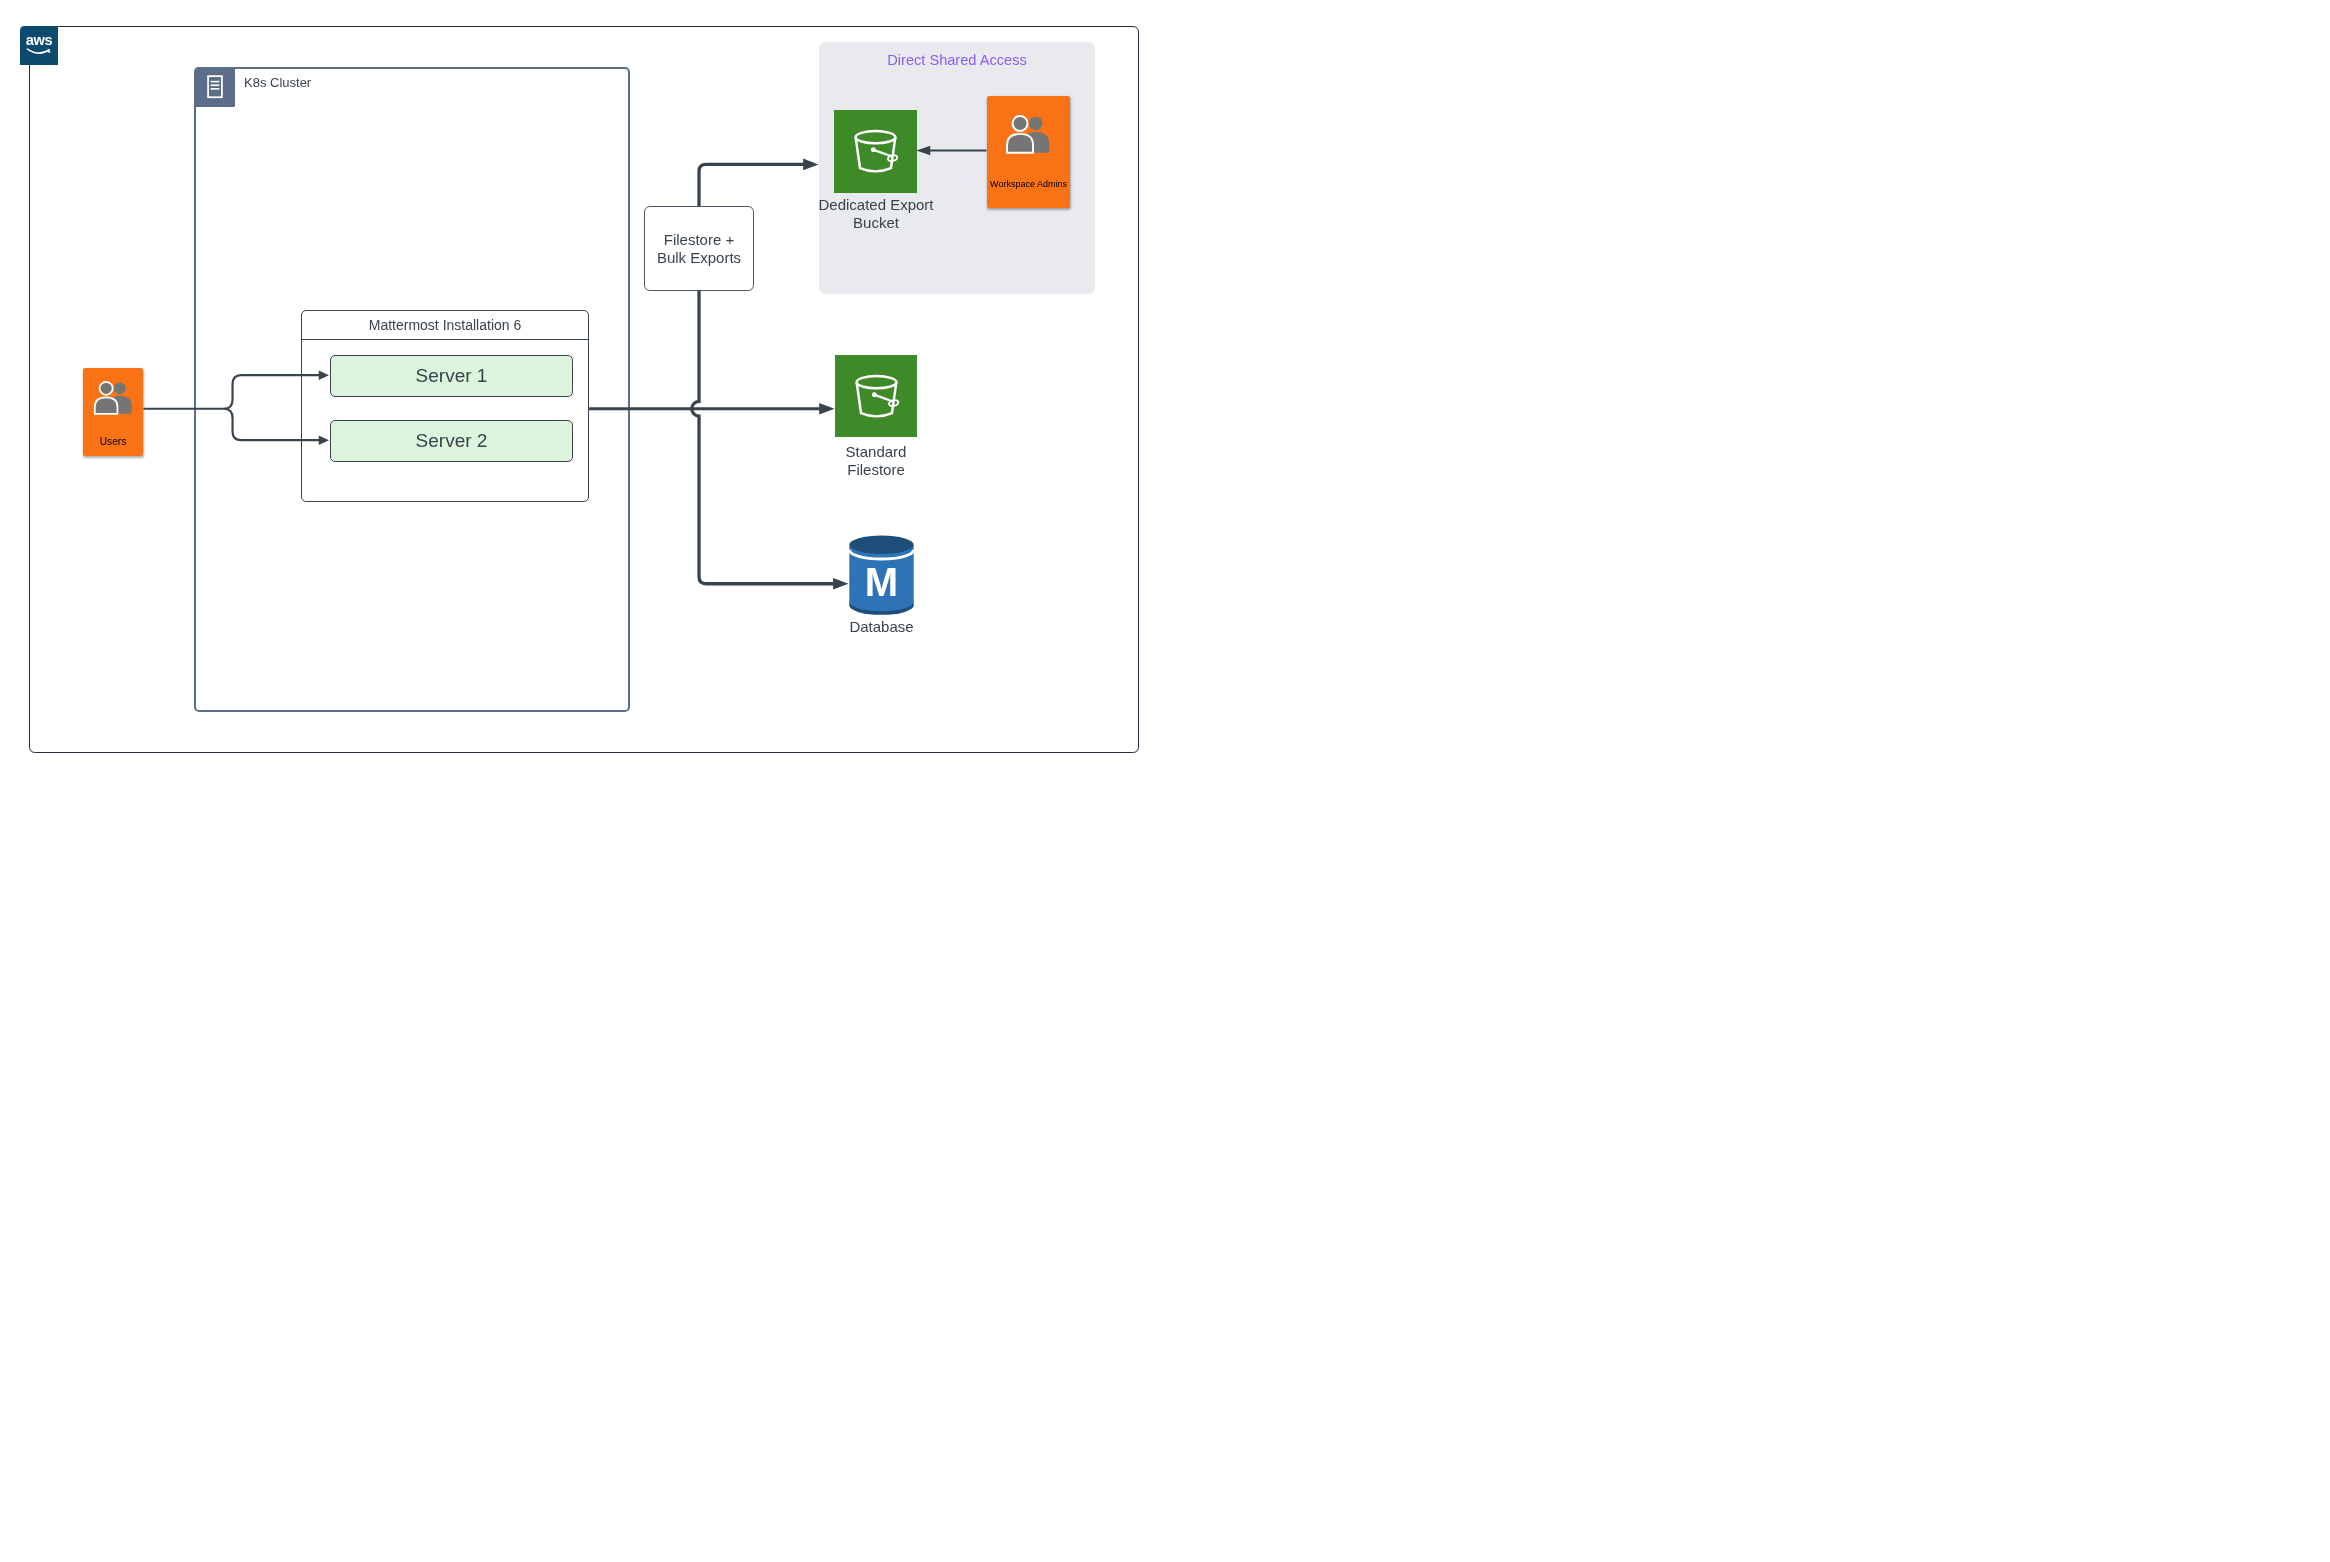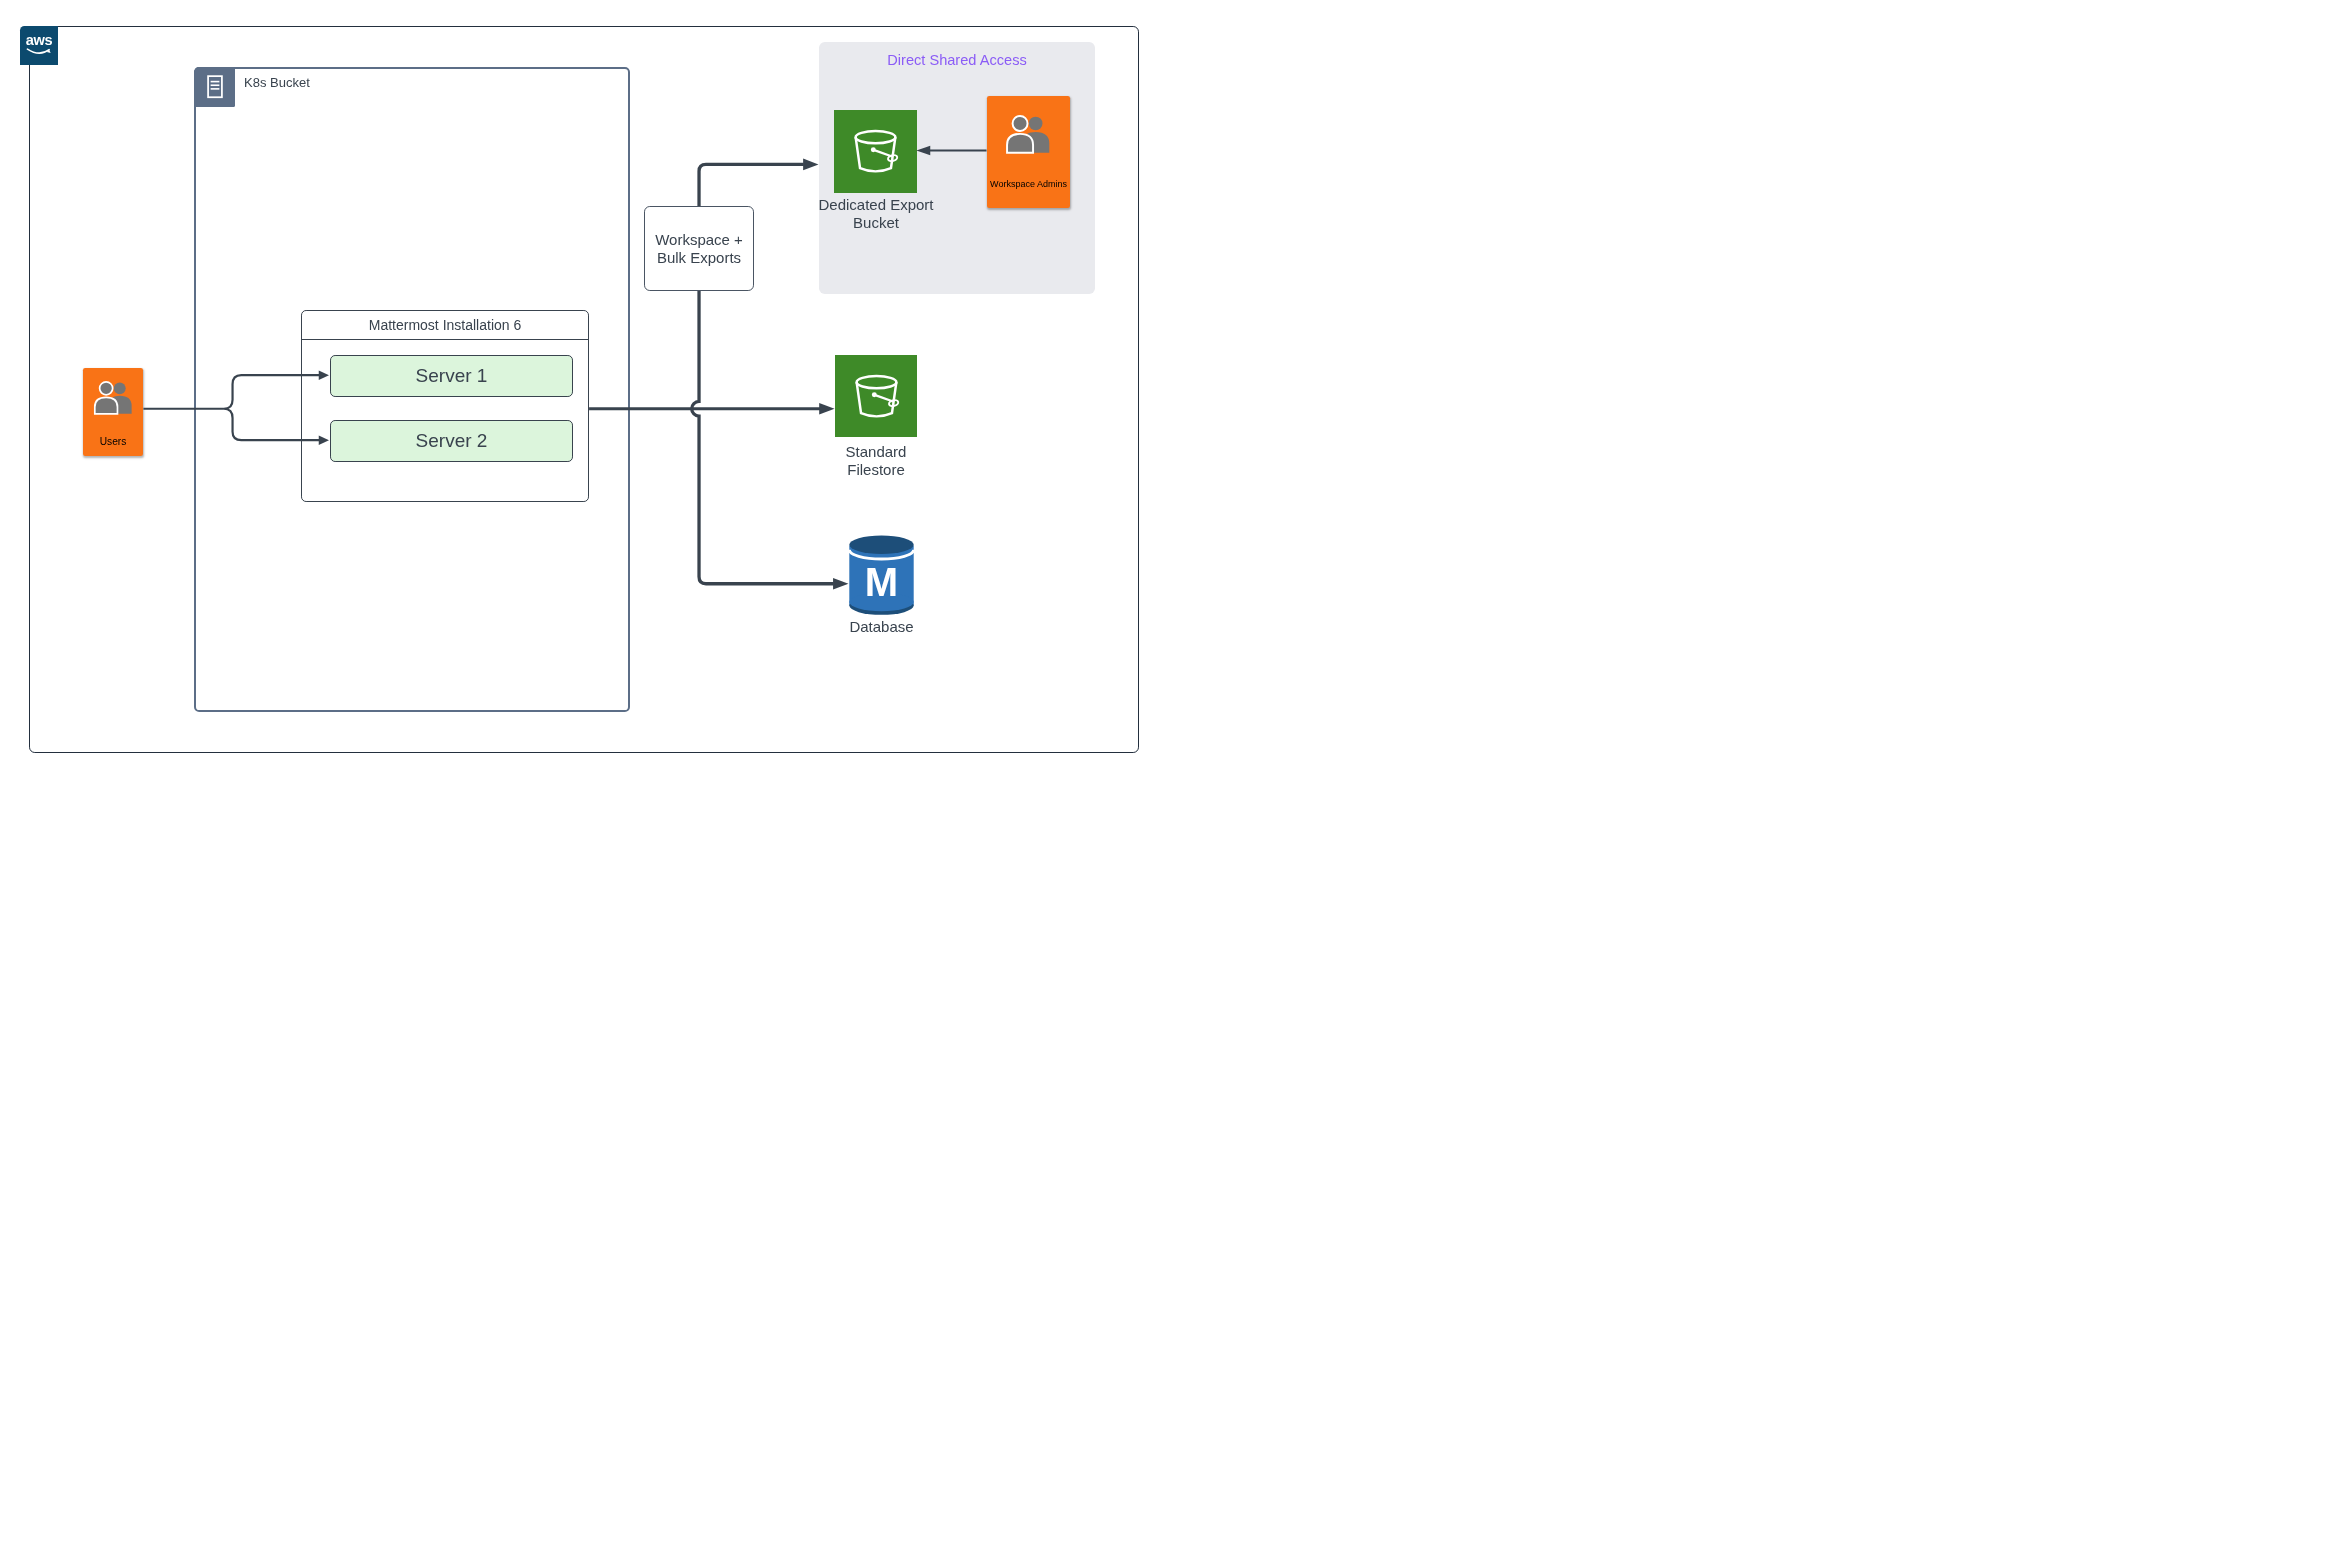--- a/index.html
+++ b/index.html
@@ -73,21 +73,21 @@
 
   <div class="abs k8s-box"></div>
   <div class="abs k8s-tab">
     <svg width="16" height="23.4" viewBox="0 0 22 32">
       <rect x="1.5" y="1.5" width="19" height="29" fill="none" stroke="#ffffff" stroke-width="2.4"></rect>
       <line x1="5" y1="9" x2="17" y2="9" stroke="#ffffff" stroke-width="2.2"></line>
       <line x1="5" y1="14" x2="17" y2="14" stroke="#ffffff" stroke-width="2.2"></line>
       <line x1="5" y1="19" x2="17" y2="19" stroke="#ffffff" stroke-width="2.2"></line>
     </svg>
   </div>
-  <div class="abs k8s-label">K8s Bucket</div>
+  <div class="abs k8s-label">K8s Cluster</div>
 
   <div class="abs mm-box"></div>
   <div class="abs mm-title">Mattermost Installation 6</div>
   <div class="abs server-box server-1">Server 1</div>
   <div class="abs server-box server-2">Server 2</div>
 
   <div class="abs person-card users-card">
     <svg width="45" height="34" viewBox="0 0 72 60">
       <circle cx="47" cy="13" r="10.5" fill="#757575"></circle>
       <path d="M41 58 V45 q0-12 -7-16 q4-3 13-3 q21 0 21 18 v14 z" fill="#757575"></path>
@@ -136,21 +136,21 @@
     <path d="M0 16 H90 V100 H0 Z" fill="#2E73B8"></path>
     <ellipse cx="45" cy="100" rx="45" ry="13" fill="#1D4E79"></ellipse>
     <ellipse cx="45" cy="95" rx="45" ry="13" fill="#2E73B8"></ellipse>
     <ellipse cx="45" cy="15" rx="45" ry="13" fill="#1D4E79"></ellipse>
     <path d="M0 22 A45 13 0 0 0 90 22" fill="none" stroke="#ffffff" stroke-width="4"></path>
     <text x="45" y="87" text-anchor="middle" fill="#ffffff" font-family="Liberation Sans, sans-serif" font-size="56" font-weight="bold">M</text>
   </svg>
   <div class="abs node-label db-label">Database</div>
 
   <div class="abs compliance">
-    <span>Workspace +</span>
+    <span>Filestore +</span>
     <span>Bulk Exports</span>
   </div>
 
   <svg class="abs connectors" viewBox="0 0 1594 1069">
 
     <path d="M196 559.5 H306 M306 559.5 Q318 559.5 318 547 V526 Q318 513.5 330 513.5 H437
              M306 559.5 Q318 559.5 318 572 V591 Q318 602.5 330 602.5 H437" fill="none" stroke="#39434E" stroke-width="3"></path>
     <polygon points="450,513.5 436,507 436,520" fill="#39434E"></polygon>
     <polygon points="450,602.5 436,596 436,609" fill="#39434E"></polygon>
 

